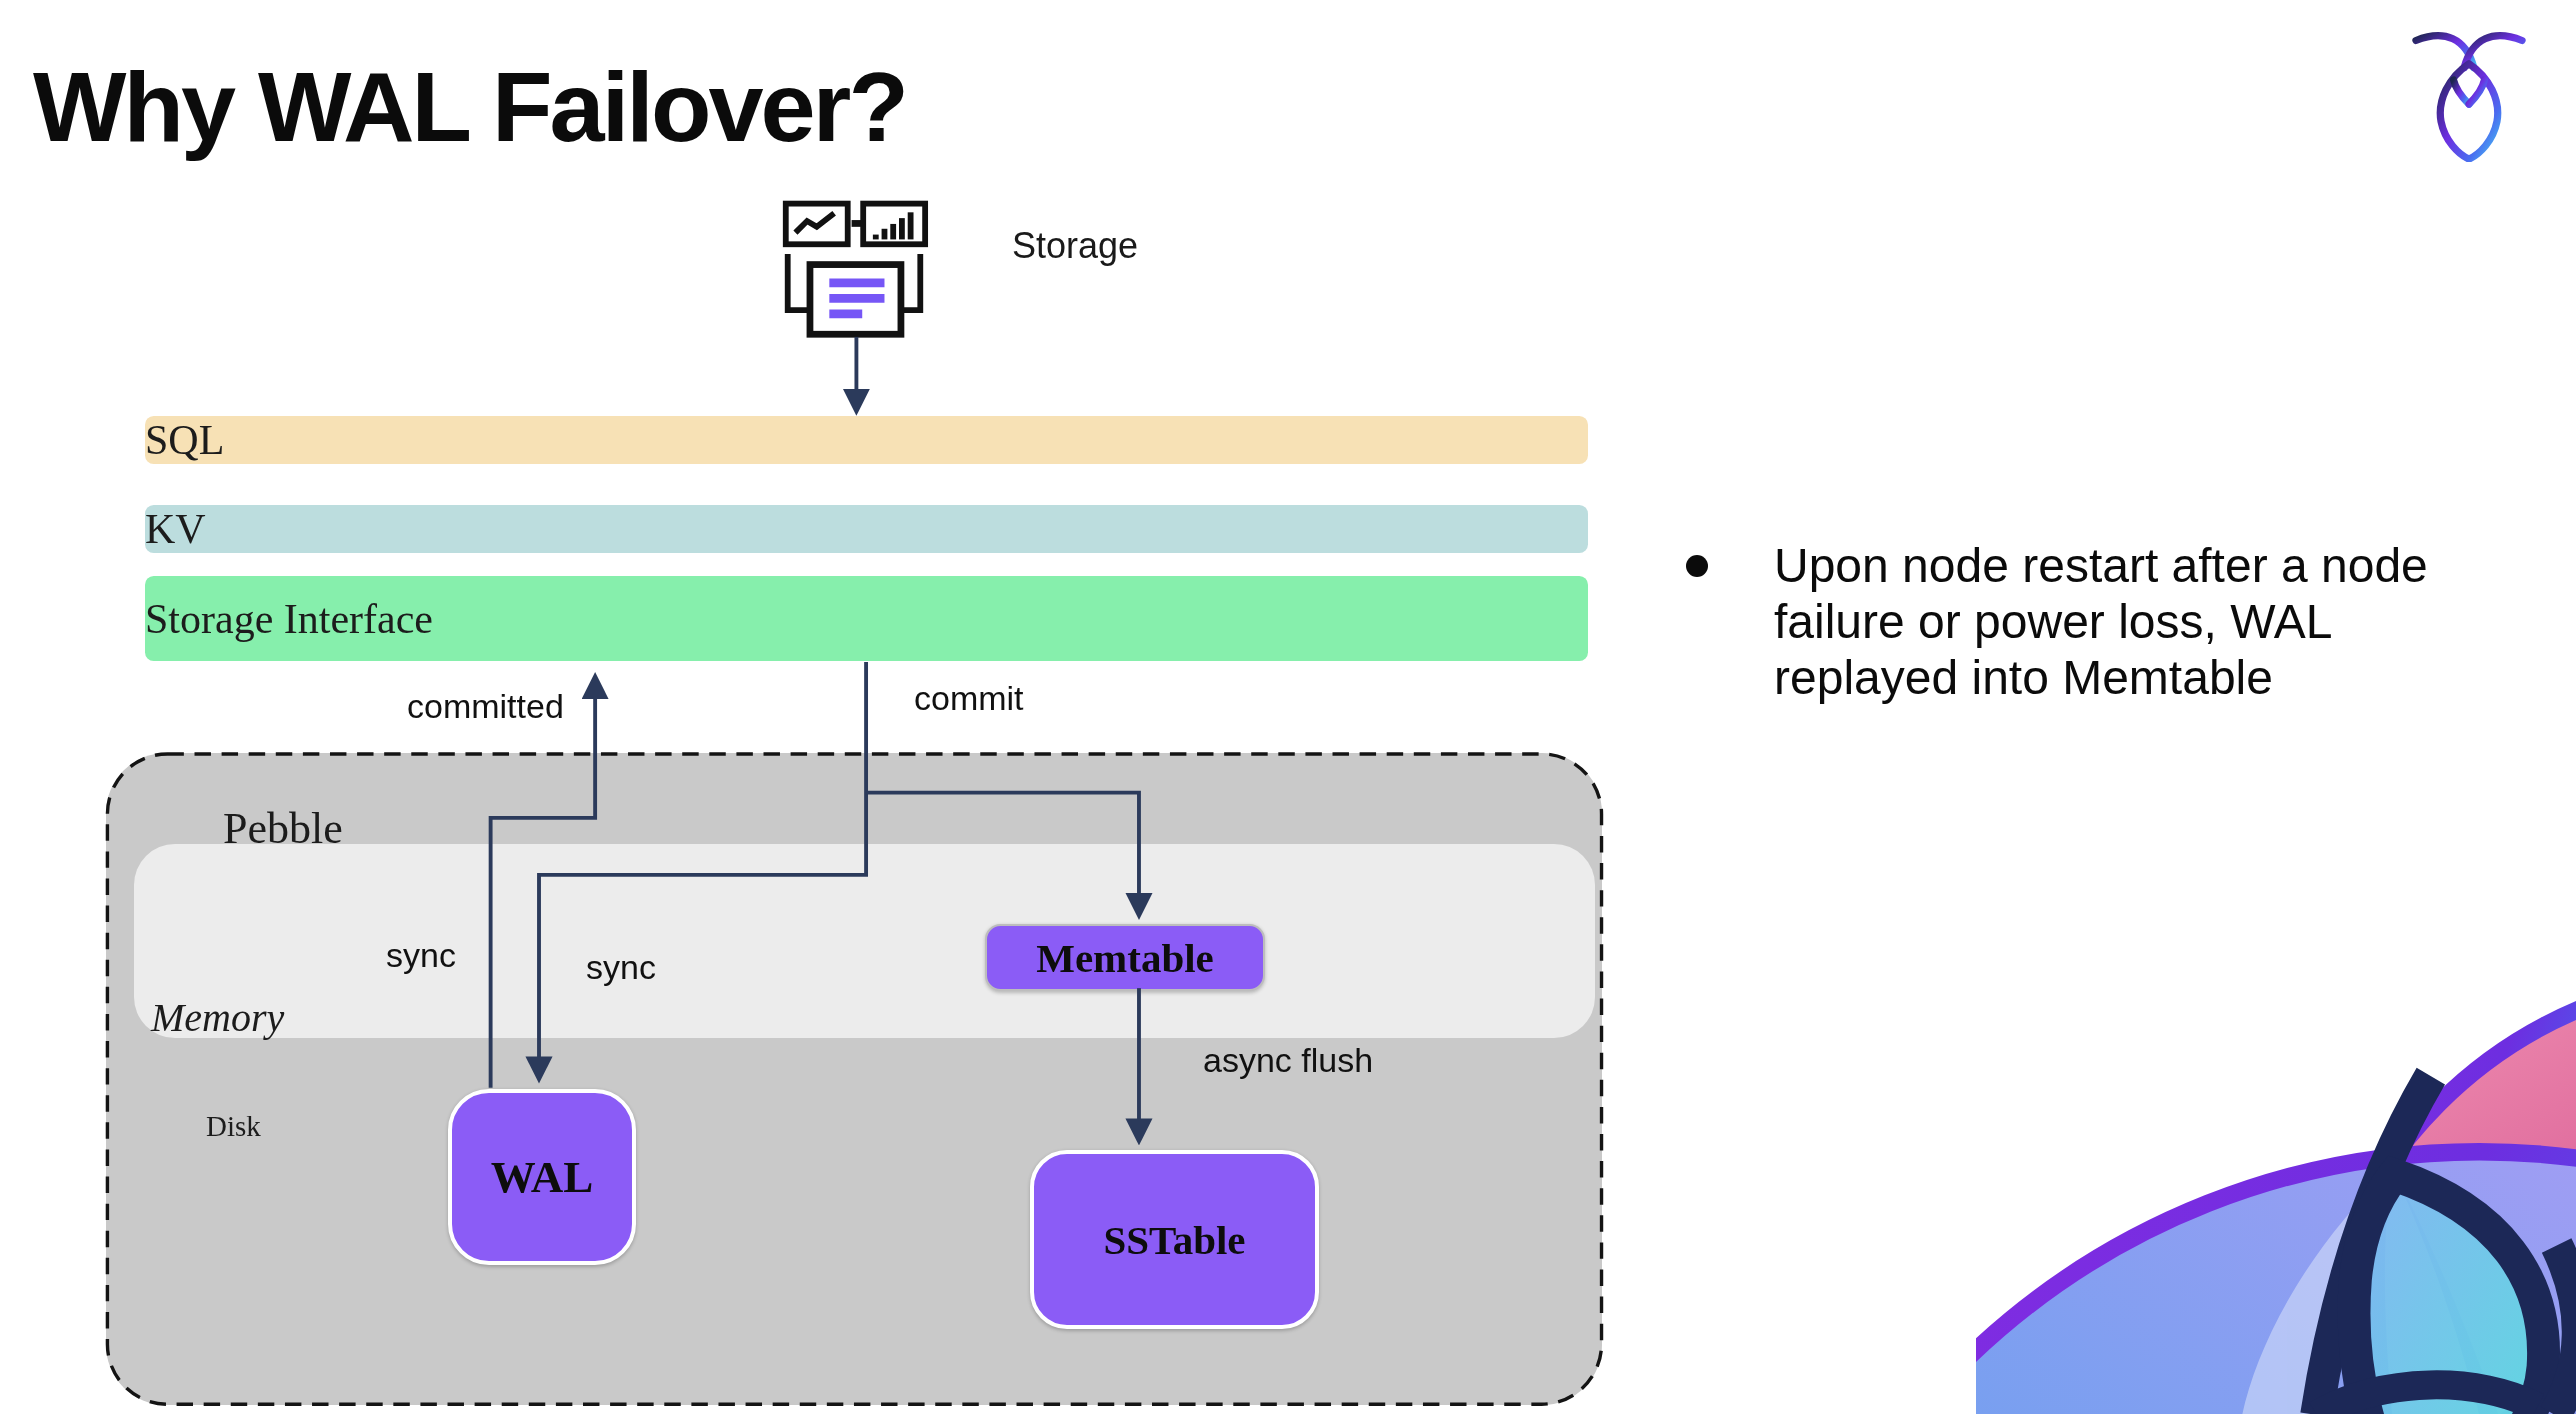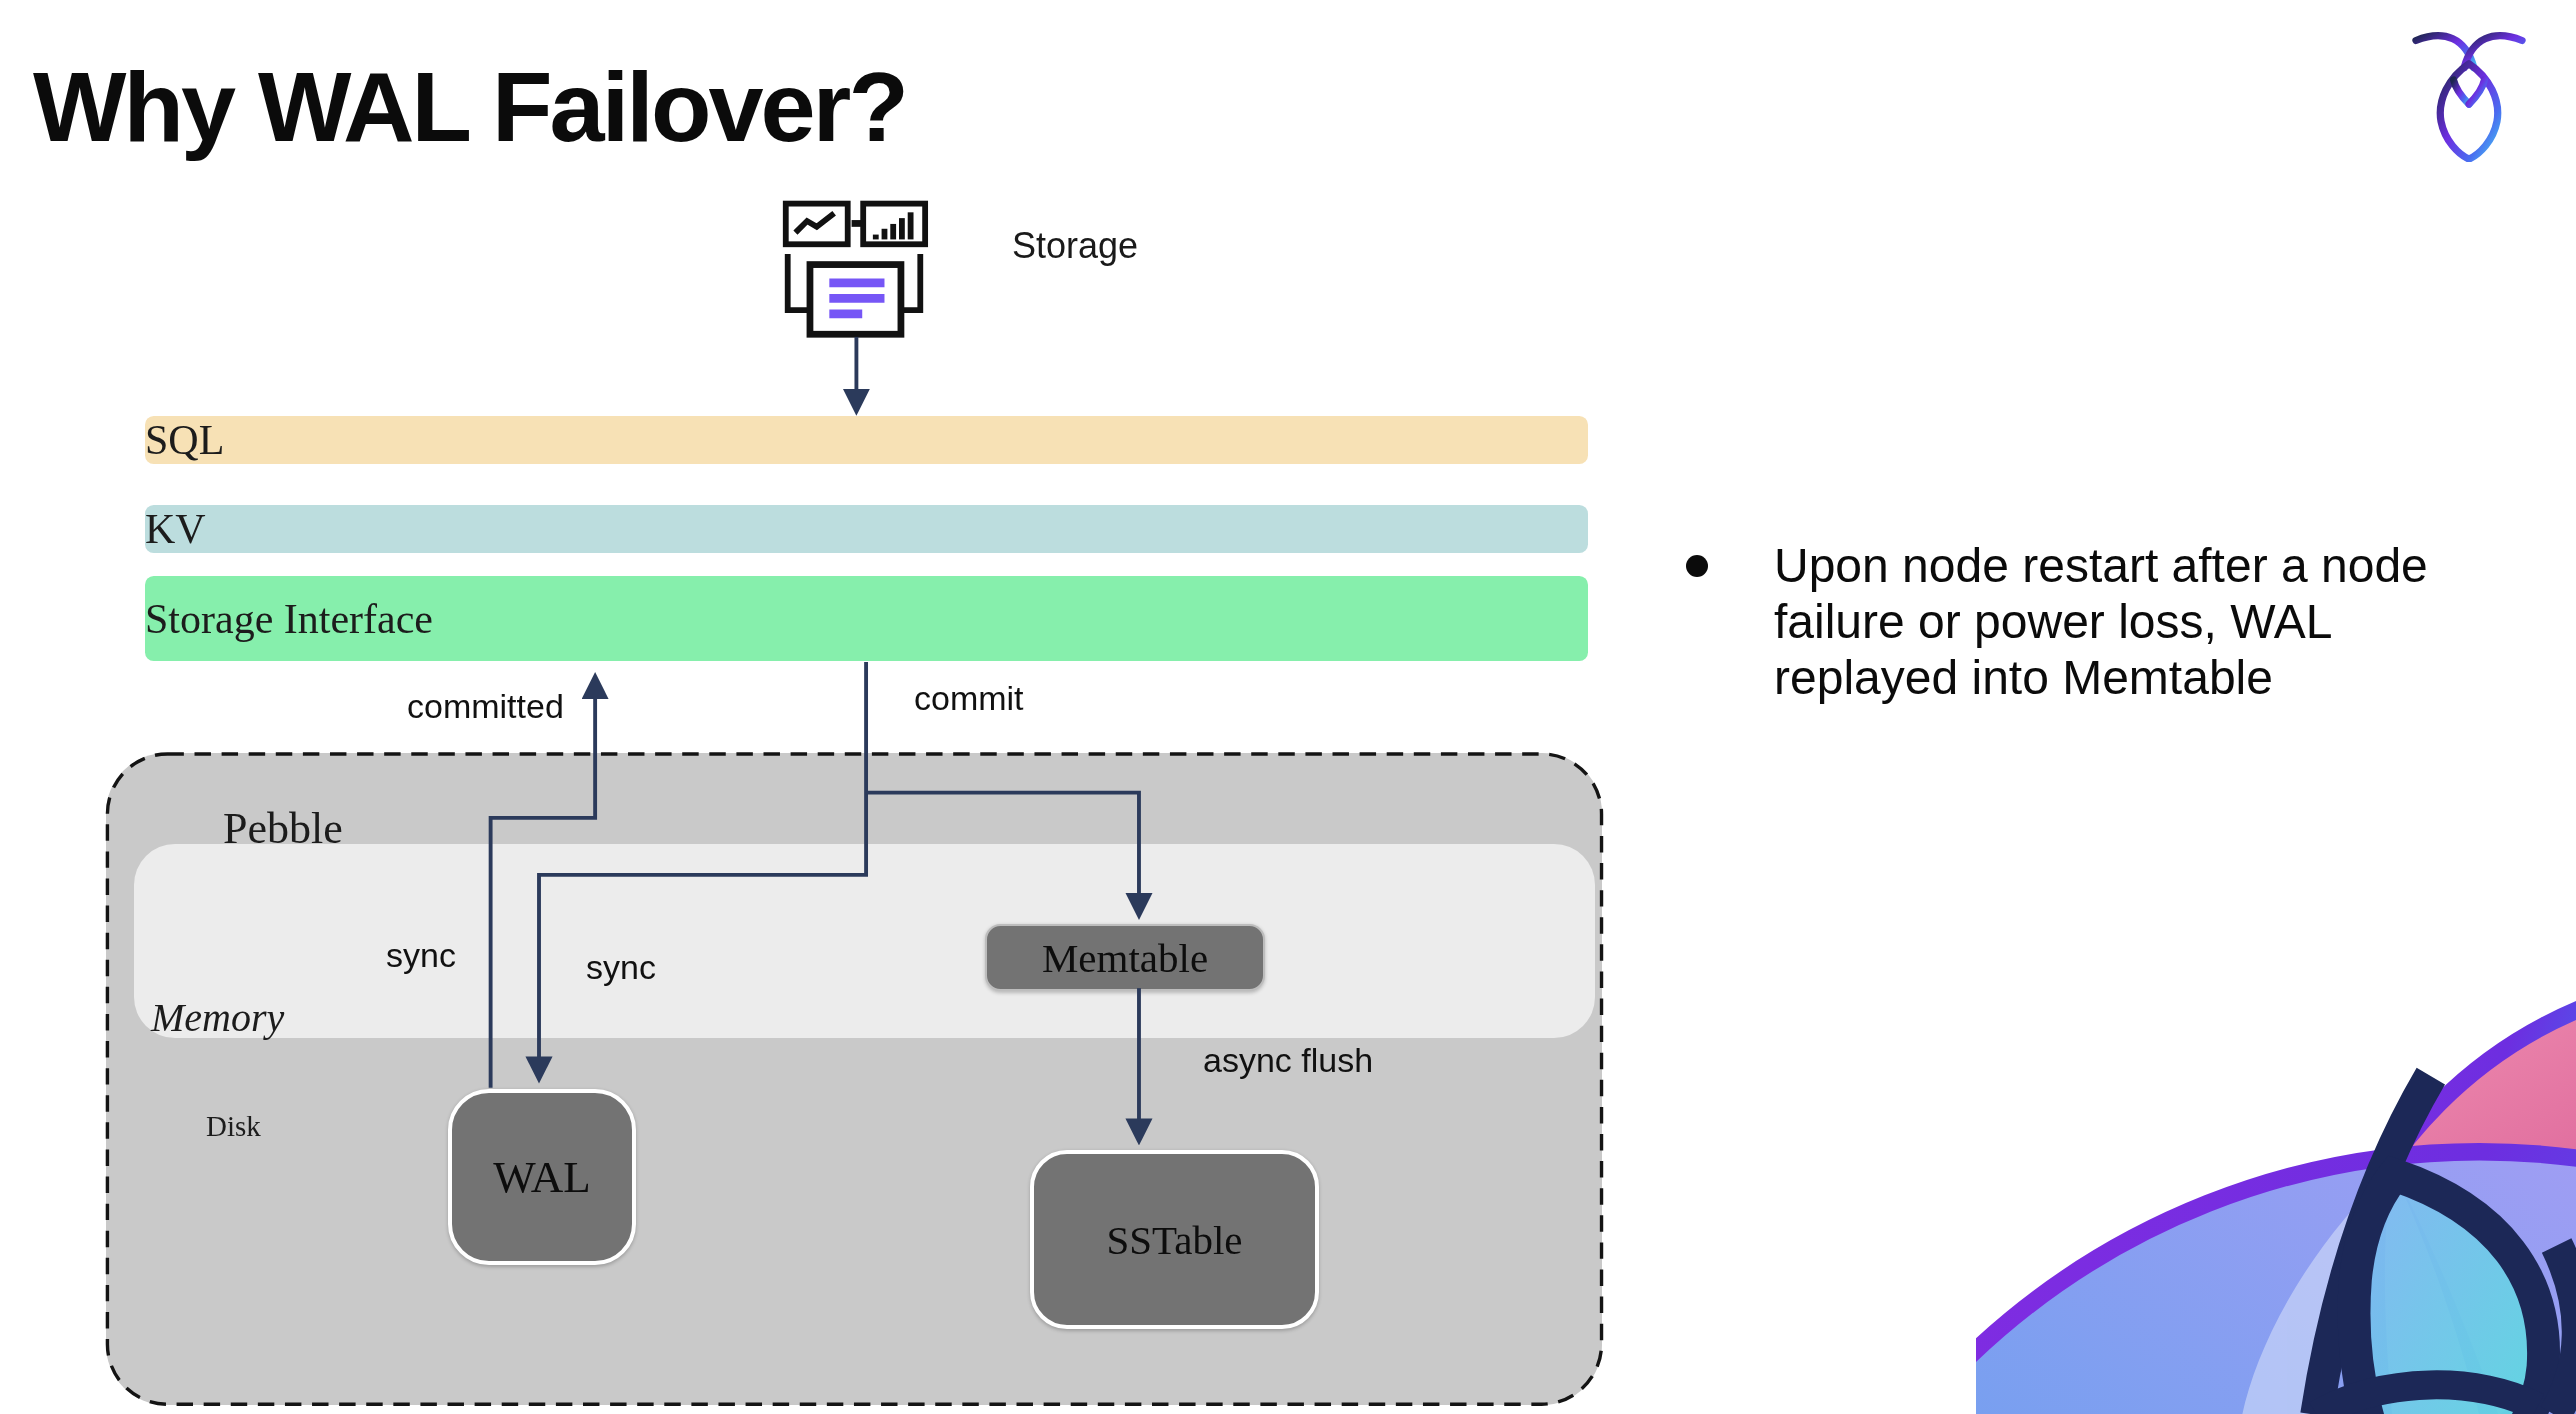--- a/index.html
+++ b/index.html
@@ -25,22 +25,22 @@
   .pebble{position:absolute;left:106px;top:753px;width:1496px;height:652px;
           border-radius:60px;background:#C9C9C9;}
   .memory-band{position:absolute;left:134px;top:844px;width:1461px;height:194px;
                border-radius:41px;background:#ECECEC;}
   .zone-label{position:absolute;font-family:"Liberation Serif","DejaVu Serif",serif;color:#1c1c1c;margin-top:17px;}
   .lbl-pebble{left:223px;top:786px;font-size:44px;}
   .lbl-memory{left:151px;top:977px;font-size:40px;font-style:italic;}
   .lbl-disk{left:206px;top:1093px;font-size:29px;}
 
   
-  .blue-box{position:absolute;background:#737373;display:flex;align-items:center;justify-content:center;
-            font-family:"Liberation Serif","DejaVu Serif",serif;font-weight:normal;color:#0d0d0d;
+  .blue-box{position:absolute;background:#8b5cf6;display:flex;align-items:center;justify-content:center;
+            font-family:"Liberation Serif","DejaVu Serif",serif;font-weight:bold;color:#0d0d0d;
             box-shadow:0 1.9px 3.9px rgba(0,0,0,0.22);}
   .box-wal{left:448px;top:1089px;width:180px;height:168px;border-radius:41px;
            border:4.8px solid #ffffff;font-size:45px;}
   .box-memtable{left:985px;top:924px;width:276px;height:63px;border-radius:15.5px;
                 border:2.9px solid #BDBDBD;font-size:41px;}
   .box-sstable{left:999px;top:1150px;width:281px;height:171px;border-radius:37px;
                border:4.8px solid #ffffff;font-size:41px;margin-left:31px;}
 
   
   .edge-label{position:absolute;font-size:34px;color:#111;white-space:nowrap;}

